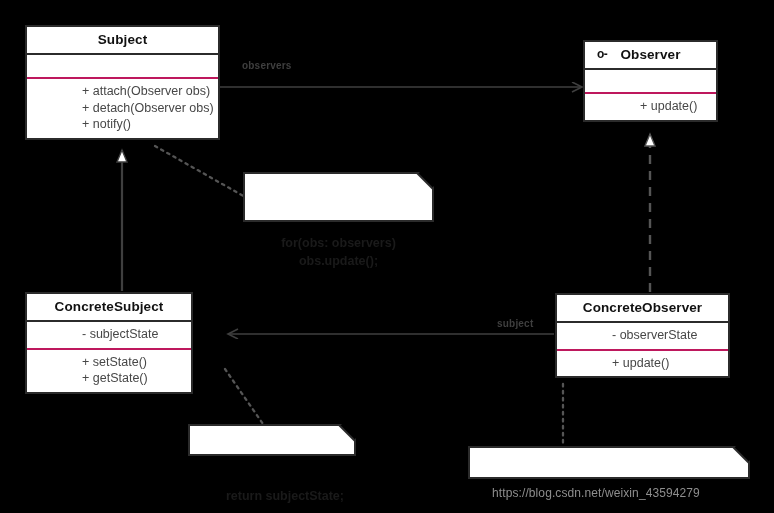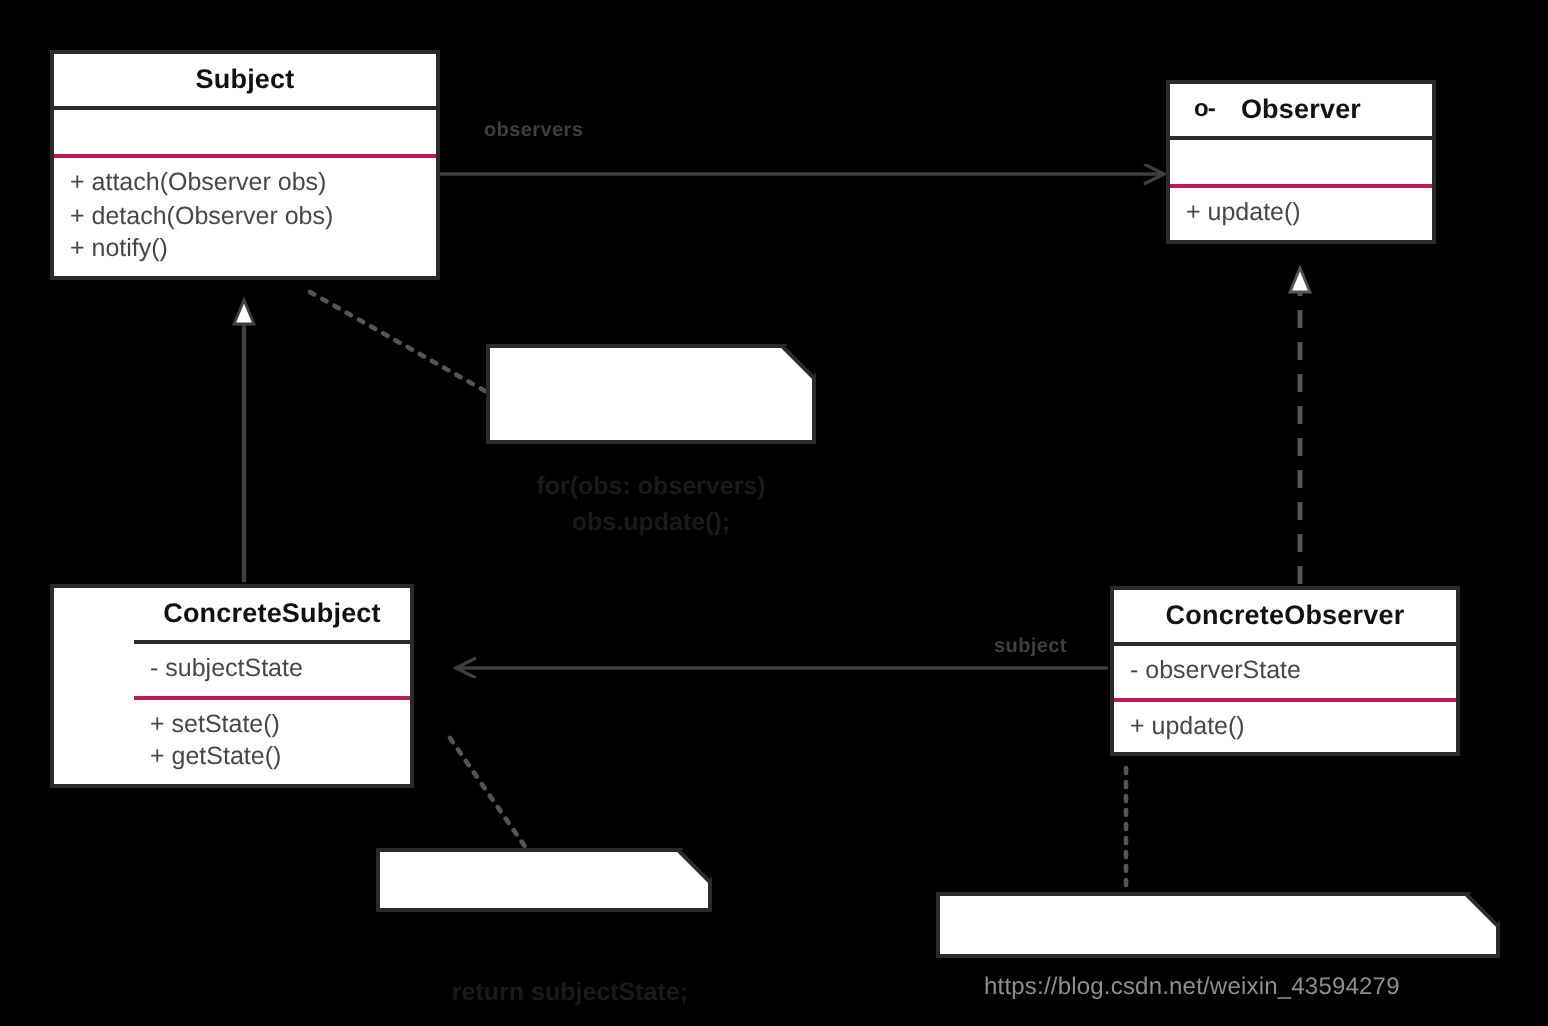--- a/index.html
+++ b/index.html
@@ -54,21 +54,21 @@
     color: #474747;
     white-space: nowrap;
   }
   .uml-compartment.bordered {
     border-bottom: 2px solid #be185d;
   }
   .uml-compartment.empty {
     height: 22px;
     padding: 0;
   }
-  .member { display: block; }
+  .member { display: block; margin-left: 47px; }
 
   
   .uml-note {
     position: absolute;
     background: #ffffff;
     border: 2px solid #2b2b2b;
     box-sizing: border-box;
     font-size: 12.5px;
     font-weight: bold;
     color: #1a1a1a;
@@ -195,42 +195,42 @@
     <div class="uml-title with-stereo">
       <span class="stereo-mark">o-</span>
       <span>Observer</span>
     </div>
     <div class="uml-compartment bordered empty"></div>
     <div class="uml-compartment">
       <span class="member">+ update()</span>
     </div>
   </div>
 
-  <div class="uml-class" style="left:25px; top:292px; width:182px;padding-left:40px;">
+  <div class="uml-class" style="left:25px; top:292px; width:168px;">
     <div class="uml-title">ConcreteSubject</div>
     <div class="uml-compartment bordered">
       <span class="member">- subjectState</span>
     </div>
     <div class="uml-compartment">
       <span class="member">+ setState()</span>
       <span class="member">+ getState()</span>
     </div>
   </div>
 
   <div class="uml-class" style="left:555px; top:293px; width:175px;">
     <div class="uml-title">ConcreteObserver</div>
     <div class="uml-compartment bordered">
       <span class="member">- observerState</span>
     </div>
     <div class="uml-compartment">
       <span class="member">+ update()</span>
     </div>
   </div>
 
-  <div class="uml-note" style="left:243px; top:172px; width:165px; height:50px; text-align:center;">
+  <div class="uml-note" style="left:243px; top:172px; width:191px; height:50px; text-align:center;">
     <div class="note-fold"></div>
     <svg class="note-fold-line" viewBox="0 0 21 21">
       <path d="M21,0 L5,0 L21,16 Z" fill="#000000"></path>
       <path d="M5,0 L21,16" stroke="#2b2b2b" stroke-width="2" fill="none"></path>
     </svg>
     <span class="note-text">for(obs: observers)
     obs.update();</span>
   </div>
 
   <div class="uml-note" style="left:188px; top:424px; width:168px; height:32px; text-align:right; padding-top:7px;">

